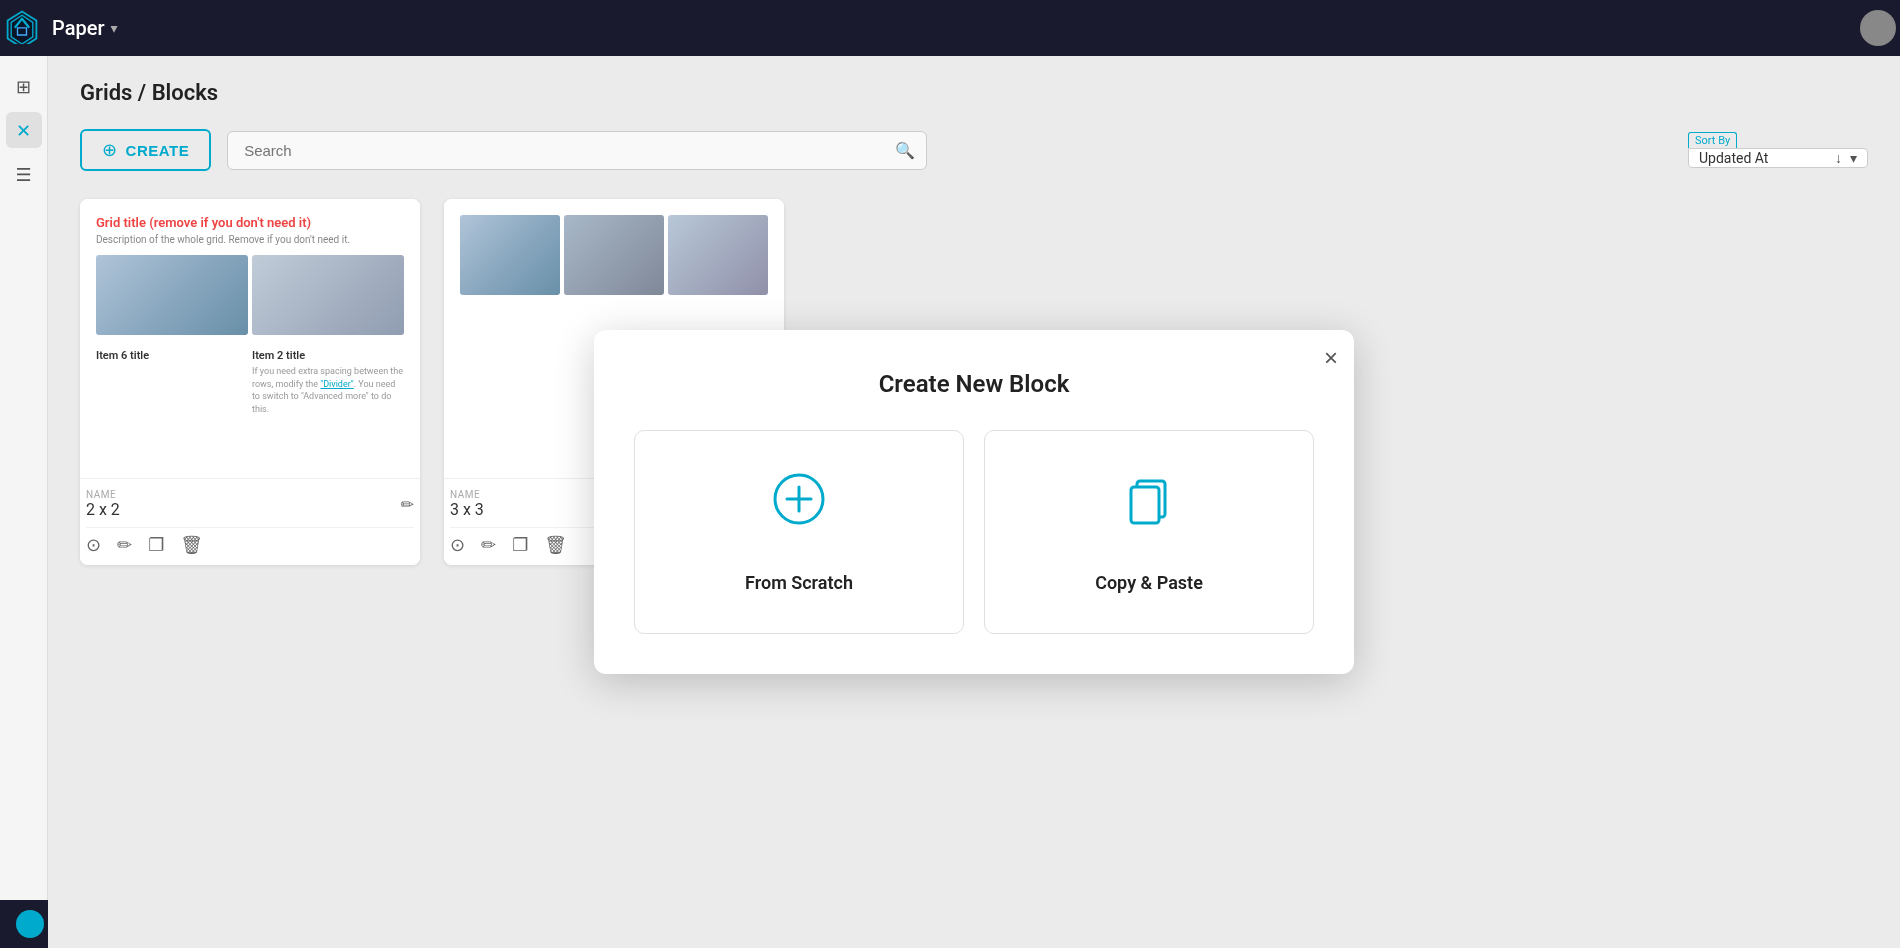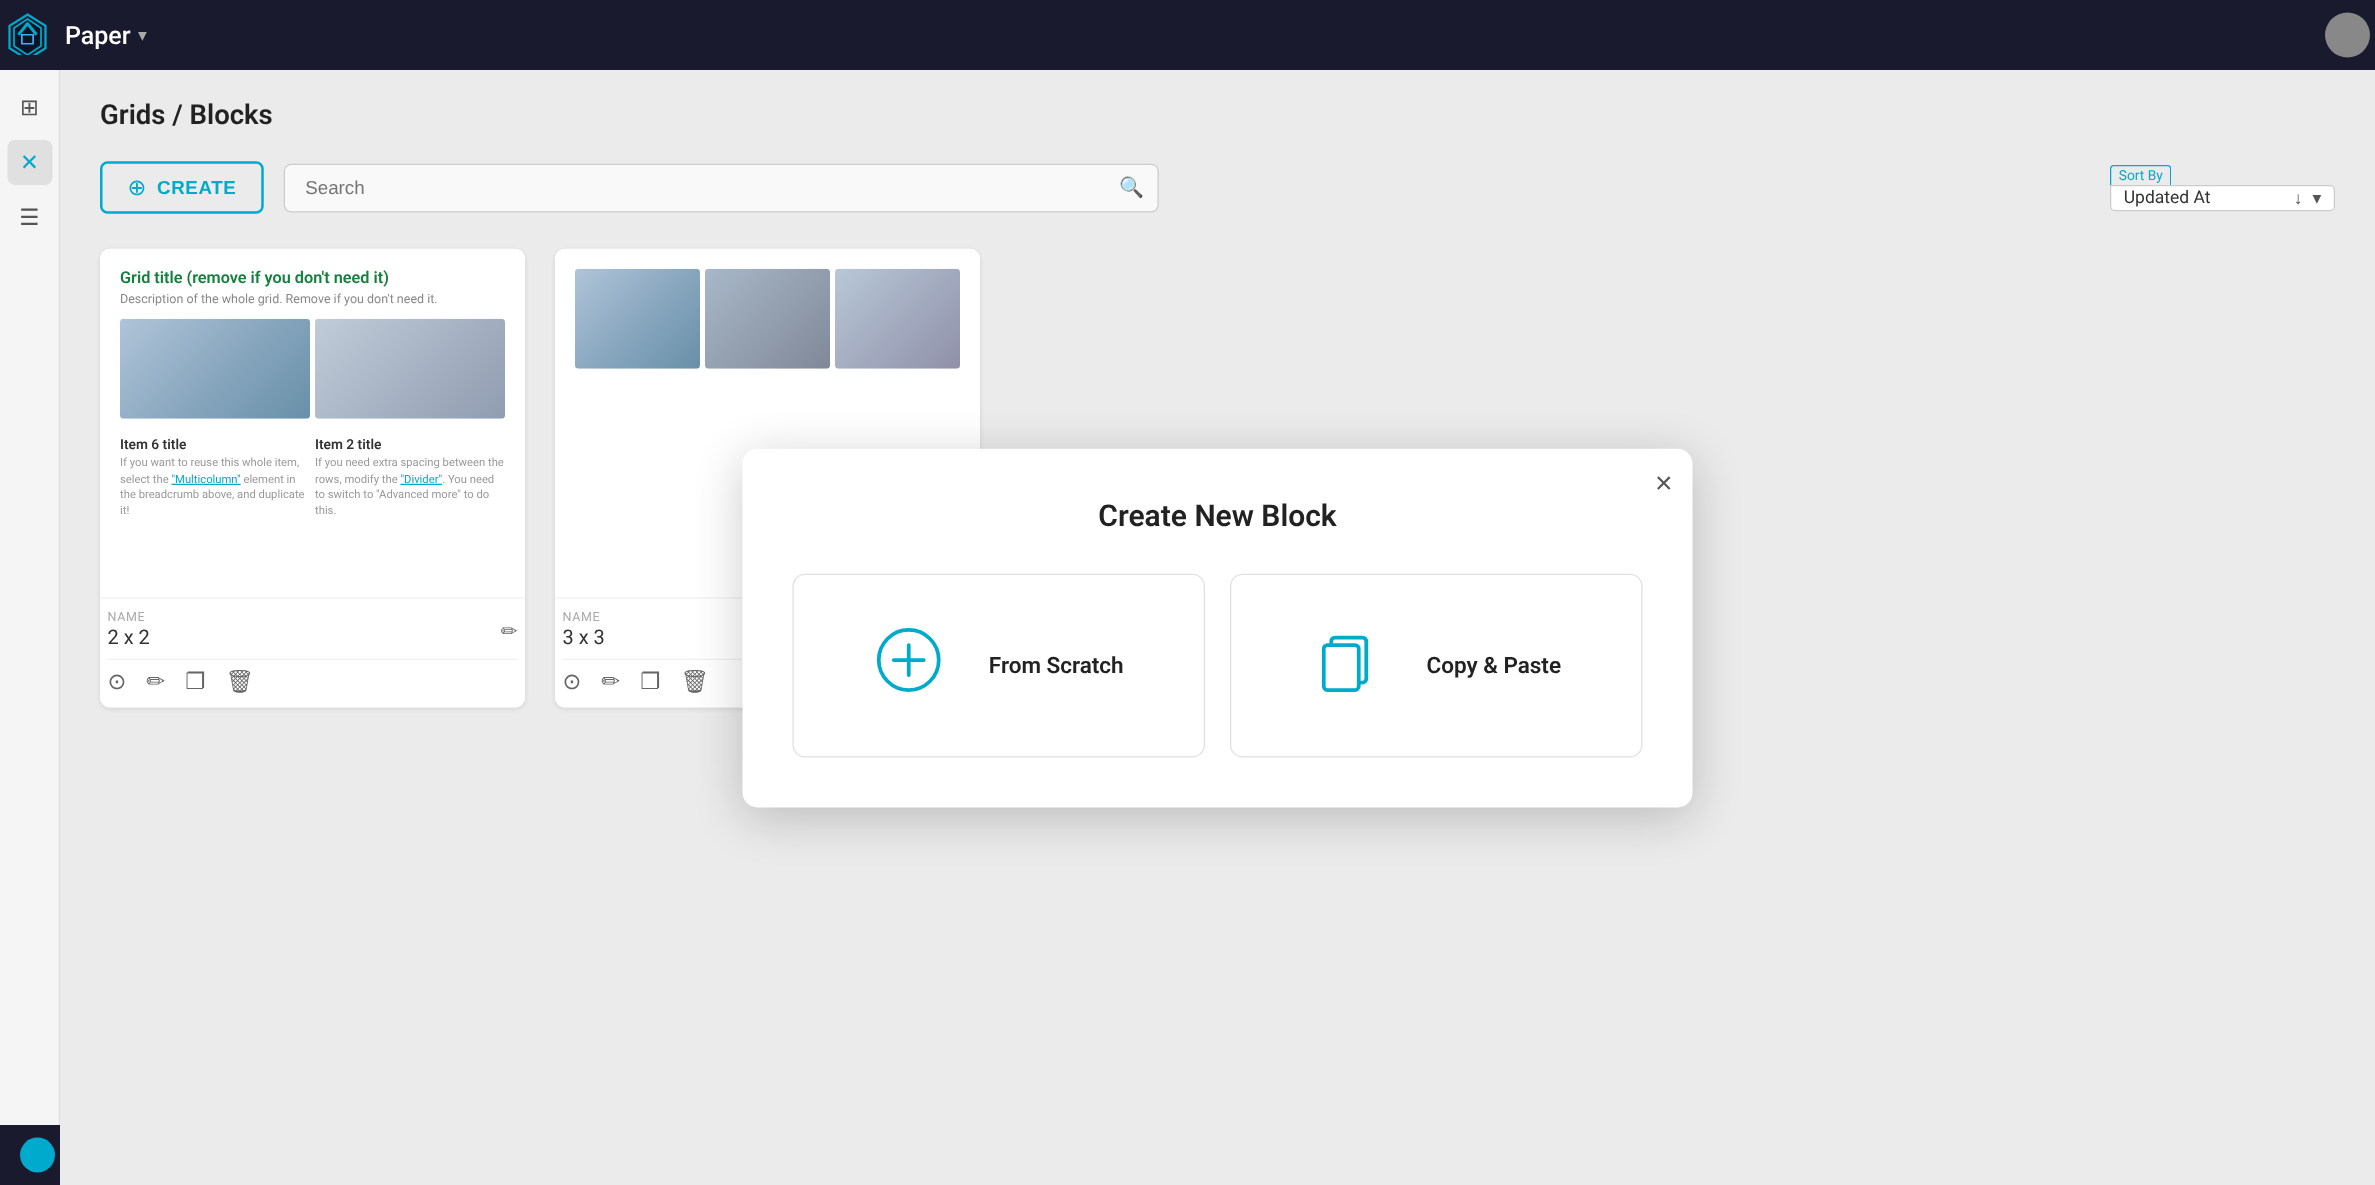--- a/index.html
+++ b/index.html
@@ -209,21 +209,21 @@
     .card-preview {
       padding: 16px;
       background: #fff;
       border-bottom: 1px solid #eee;
       flex: 1;
     }
 
     .card-preview-title {
       font-size: 13px;
       font-weight: 600;
-      color: #15803d;
+      color: #ef4444;
       margin-bottom: 4px;
     }
 
     .card-preview-desc {
       font-size: 10px;
       color: #888;
       margin-bottom: 10px;
     }
 
     .card-images {
@@ -351,23 +351,22 @@
       display: flex;
       gap: 20px;
     }
 
     .modal-option {
       flex: 1;
       border: 1px solid #e0e0e0;
       border-radius: 10px;
       padding: 40px 20px;
       display: flex;
-      flex-direction: row;
-      align-items: center;
-      justify-content: center;
+      flex-direction: column;
+      align-items: center;
       gap: 36px;
       cursor: pointer;
       background: #fff;
       transition: border-color 0.2s;
     }
 
     .modal-option-icon {
       color: #00aacc;
       font-size: 56px;
       line-height: 1;
@@ -470,21 +469,20 @@
             <div class="card-image">
                 <div class="card-image-placeholder"></div>
               </div>
             <div class="card-image">
                 <div class="card-image-placeholder" style="background: linear-gradient(135deg, #c0ccd8 0%, #909cb0 100%)"></div>
               </div>
           </div>
           <div style="display:grid;grid-template-columns:1fr 1fr;gap:4px;margin-top:6px;">
             <div>
               <div class="card-item-title">Item 6 title</div>
-              <div class="card-item-desc">If you want to reuse this whole item, select the <span class="highlight">"Multicolumn"</span> element in the breadcrumb above, and duplicate it!</div>
             </div>
             <div>
               <div class="card-item-title">Item 2 title</div>
               <div class="card-item-desc">If you need extra spacing between the rows, modify the <span class="highlight">"Divider"</span>. You need to switch to "Advanced more" to do this.</div>
             </div>
           </div>
         </div>
         <div class="card-footer">
           <div class="card-name-row">
             <div>

